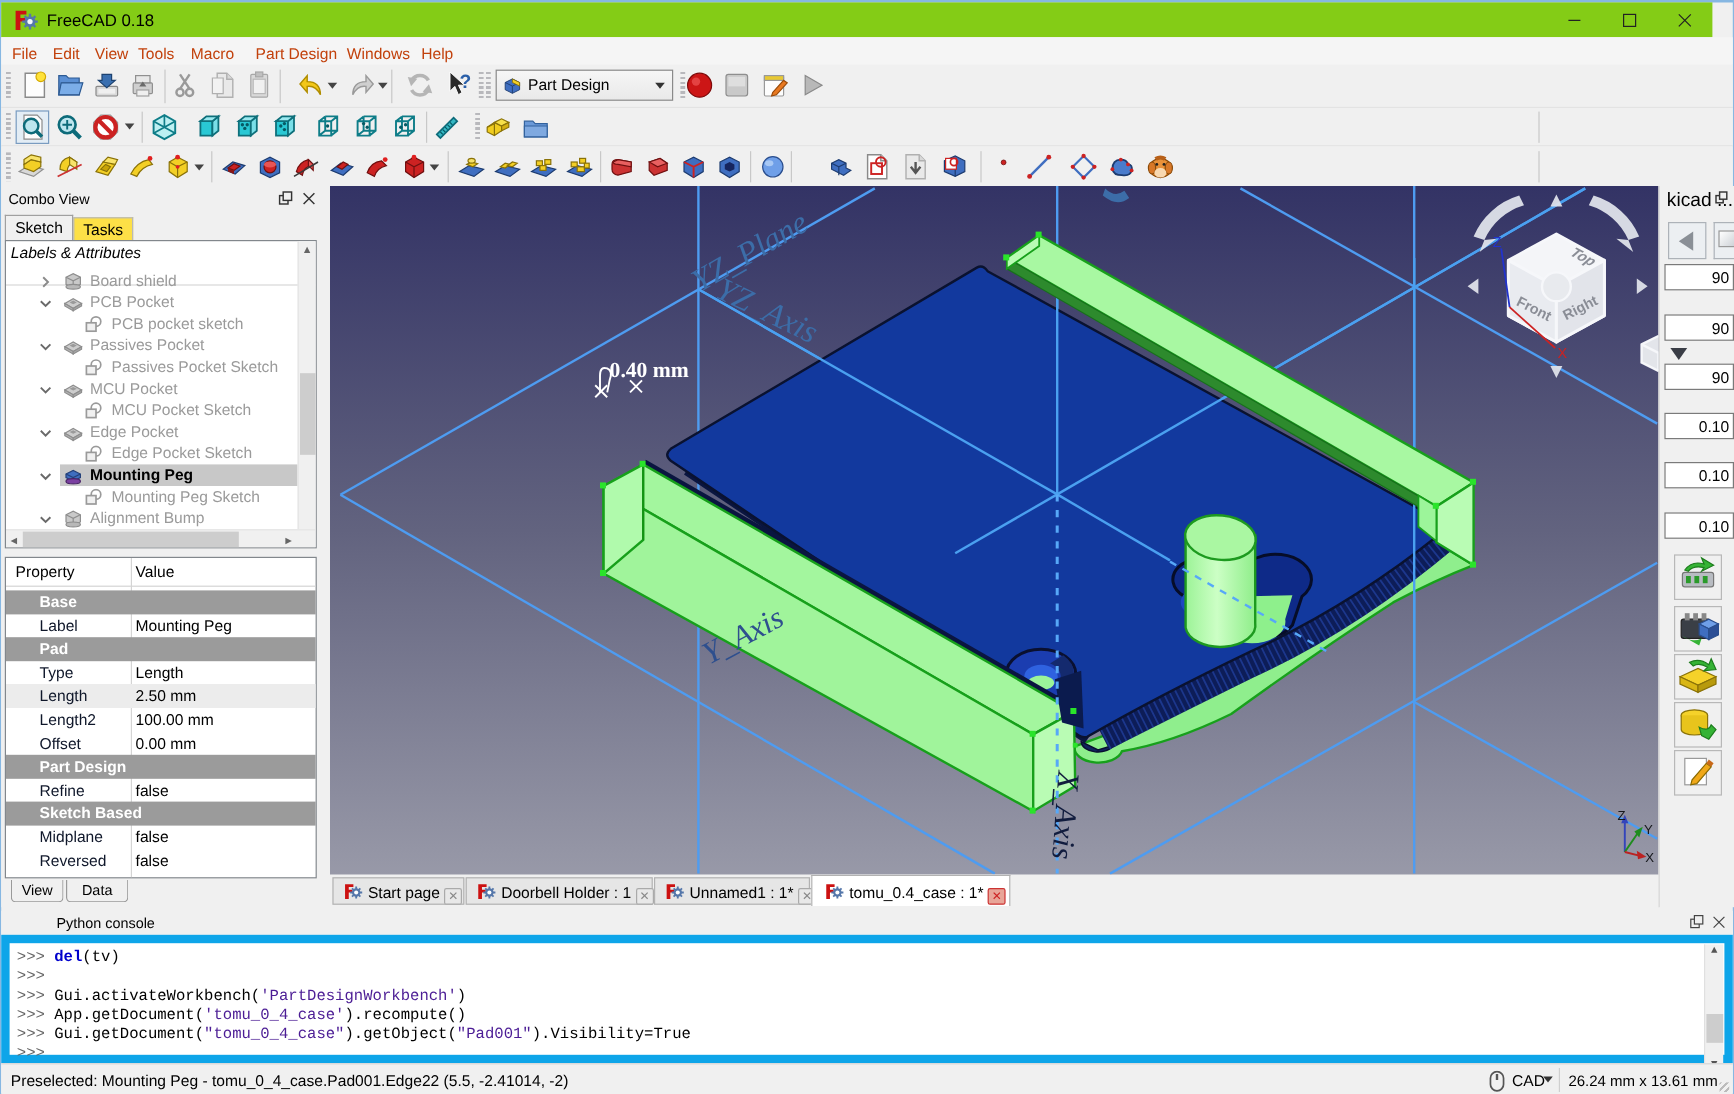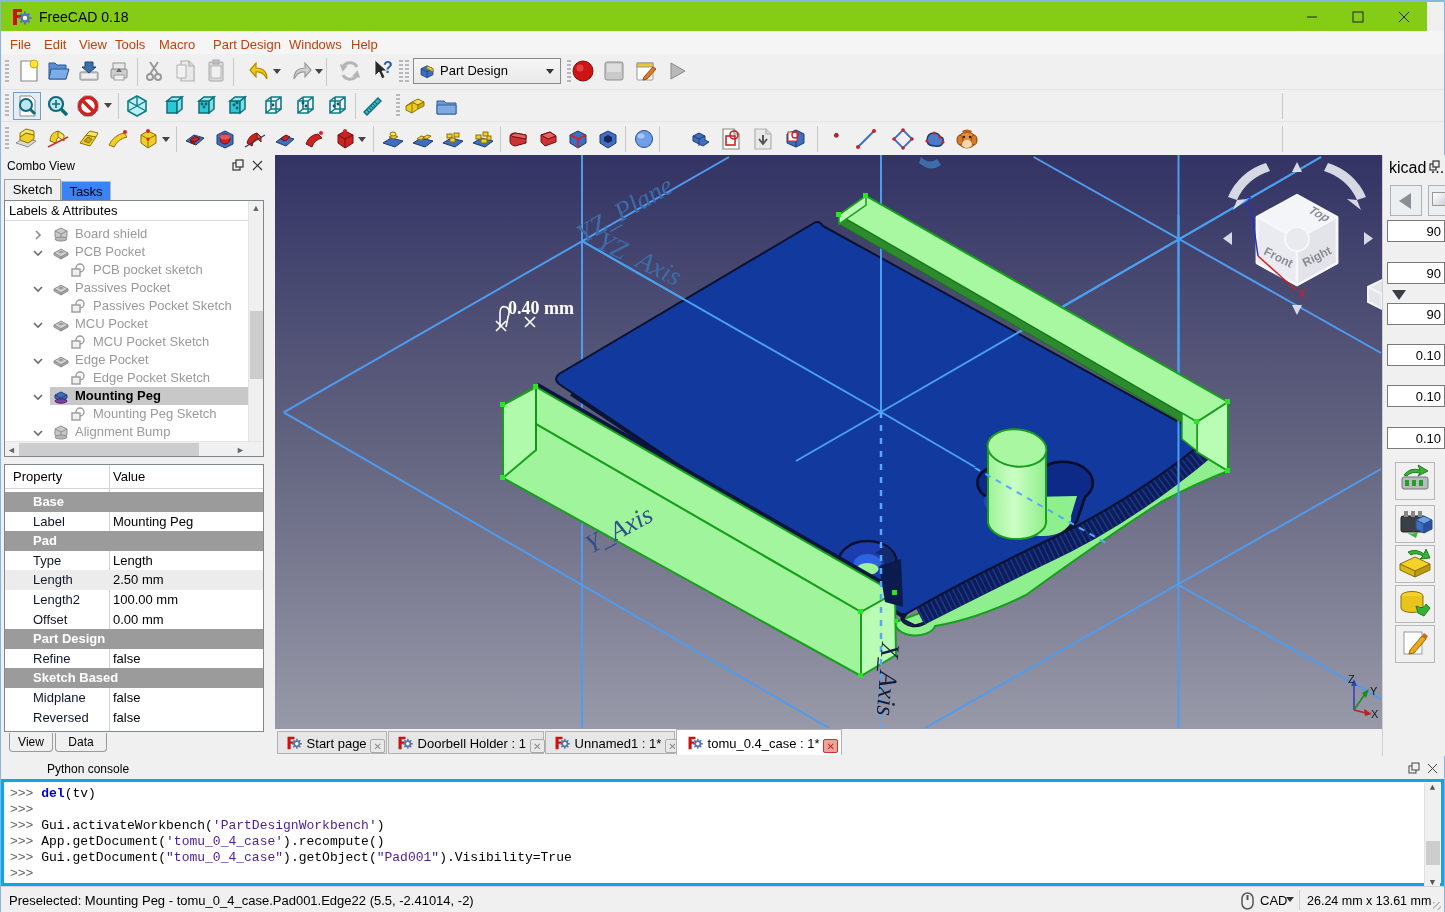--- a/index.html
+++ b/index.html
@@ -21,24 +21,24 @@
 .grip { position:absolute; width:4px; background:repeating-linear-gradient(to bottom,#b8b8bc 0 2px, #f0f0f0 2px 4px); }
 
 #wbcombo { position:absolute; left:412px; top:4px; width:148px; height:26px; background:linear-gradient(#f6f6f6,#e9e9e9); border:1px solid #8a8a8a; }
 #wbcombo .lbl { position:absolute; left:26px; top:4px; }
 #wbcombo .arr { position:absolute; right:6px; top:10px; width:0; height:0; border-left:4px solid transparent; border-right:4px solid transparent; border-top:5px solid #333; }
 
 #leftdock { position:absolute; left:0; top:153px; width:269px; height:601px; background:#f0f0f0; }
 .dtitle { height:21px; font-size:12px; color:#000; padding:4px 0 0 6px; position:relative; }
 .dbtns { position:absolute; right:4px; top:3px; }
 
-.toptab { position:absolute; height:21px; font-size:13px; text-align:center; border:1px solid #b9b9b9; border-bottom:none; background:#3b82f6; padding-top:2px; }
+.toptab { position:absolute; height:21px; font-size:13px; text-align:center; border:1px solid #b9b9b9; border-bottom:none; background:#fde047; padding-top:2px; }
 .toptab.act { background:#f0f0f0; border-color:#a0a0a0; }
 #treebox { position:absolute; left:3px; top:45px; width:260px; height:257px; background:#fff; border:1px solid #82878c; }
-#treehdr { height:20px; border-bottom:1px solid #d8d8d8; padding:2px 0 0 4px; font-size:13px; color:#000; }
+#treehdr { height:37px; border-bottom:1px solid #d8d8d8; padding:2px 0 0 4px; font-size:13px; color:#000;font-style:italic; }
 .trow { position:absolute; left:1px; height:18px; font-size:13px; color:#9a9a9a; white-space:nowrap; }
 .trow b { color:#000; }
 
 .sb { position:absolute; background:#f0f0f0; }
 .sbthumb { position:absolute; background:#cdcdcd; }
 
 #propbox { position:absolute; left:3px; top:309px; width:260px; height:268px; background:#fff; border:1px solid #82878c;text-align:center; }
 .prow { position:absolute; left:0; width:258px; height:20px;padding-left:35px; }
 .pgroup { background:#9b9b9b; color:#fff; font-weight:bold; }
 .prow .c1 { position:absolute; left:28px; top:2px; color:#0f172a; }
@@ -51,21 +51,21 @@
 .kinput { position:absolute; left:4px; width:58px; height:22px; background:#fff; border:1px solid #7a7a7a; font-size:13px; text-align:right; padding:3px 3px 0 0; }
 .kbtn { position:absolute; left:12px; width:40px; height:38px; background:#f0f0f0; border:1px solid #b8b8b8; }
 
 #tabbar { position:absolute; left:274px; top:727px; width:1107px; height:27px; background:#f0f0f0; }
 .mtab { position:absolute; top:2px; height:23px; background:#e6e6e6; border:1px solid #b2b2b2; font-size:13px; white-space:nowrap; }
 .mtab.act { top:0px; height:26px; background:#fff; border-bottom:none; z-index:2; }
 .mclose { display:inline-block; width:15px; height:14px; background:#e8e8e8; border:1px solid #aaa; border-radius:2px; color:#888; font-size:10px; line-height:13px; text-align:center; vertical-align:-2px; }
 
 #pyc { position:absolute; left:0; top:757px; width:1443px; height:127px; background:#f0f0f0;padding-left:41px; }
 #pyctitle { height:20px; font-size:12px; padding:3px 0 0 5px; position:relative; background:#f0f0f0; }
-#pycbody { position:absolute; left:0px; top:20px; width:1443px; height:107px; background:#fff; border:3px solid #0ea5e9; font-family:"Liberation Mono", monospace; font-size:13px; color:#000; }
+#pycbody { position:absolute; left:0px; top:20px; width:1443px; height:107px; background:#fff; border:7px solid #0ea5e9; font-family:"Liberation Mono", monospace; font-size:13px; color:#000; }
 .pline { position:absolute; left:6px; white-space:pre; }
 .kw { color:#0000cc; font-weight:bold; }
 .str { color:#4c1d95; }
 
 #statusbar { position:absolute; left:0; top:884px; width:1443px; height:26px; background:#f0f0f0; border-top:1px solid #d5d5d5; }
 #statusbar .msg { position:absolute; left:8px; top:6px; }
 svg { display:block; } .mtab svg, .dbtns svg, .mclose, #menubar span { display:inline-block; } .mtab { line-height:17px; }
 </style>
 </head>
 <body>

